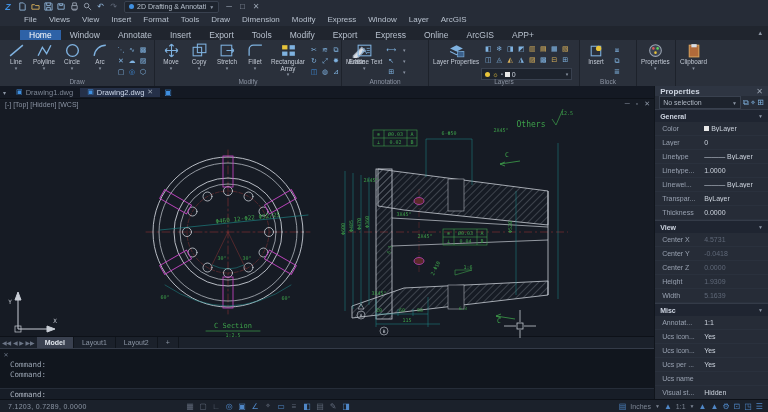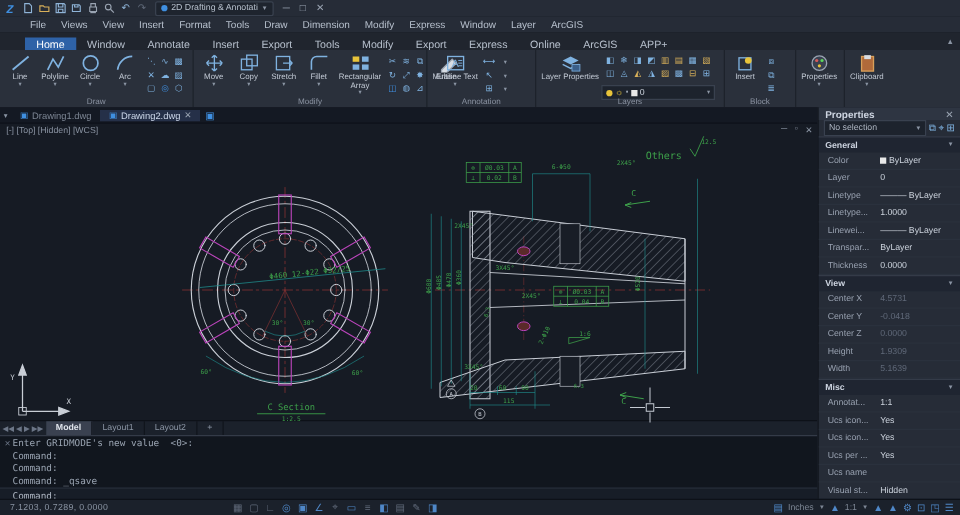--- a/index.html
+++ b/index.html
@@ -603,24 +603,23 @@
       <span class="lt-nav">◀◀ ◀ ▶ ▶▶</span>
 
     <span class="ltab active">Model</span>
         <span class="ltab">Layout1</span>
         <span class="ltab">Layout2</span>
         <span class="ltab">+</span>
       </div>
 
     <div id="command">
       <div id="cmd-hist">
-          <div class="cmd-line"><span class="cmd-x">✕</span><span>Enter GRIDMODE's new value  &lt;0&gt;:</span></div>
+          <div class="cmd-line"><span class="cmd-x">✕</span></div>
           <div class="cmd-line"><span class="cmd-x"></span><span>Command:</span></div>
           <div class="cmd-line"><span class="cmd-x"></span><span>Command:</span></div>
-          <div class="cmd-line"><span class="cmd-x"></span><span>Command: _qsave</span></div>
         </div>
       <div id="cmd-prompt">Command:</div>
     </div>
   </div>
 
   <div id="props">
     <div id="props-head">
       <span>Properties</span>
       <span class="x">✕</span>
     </div>

